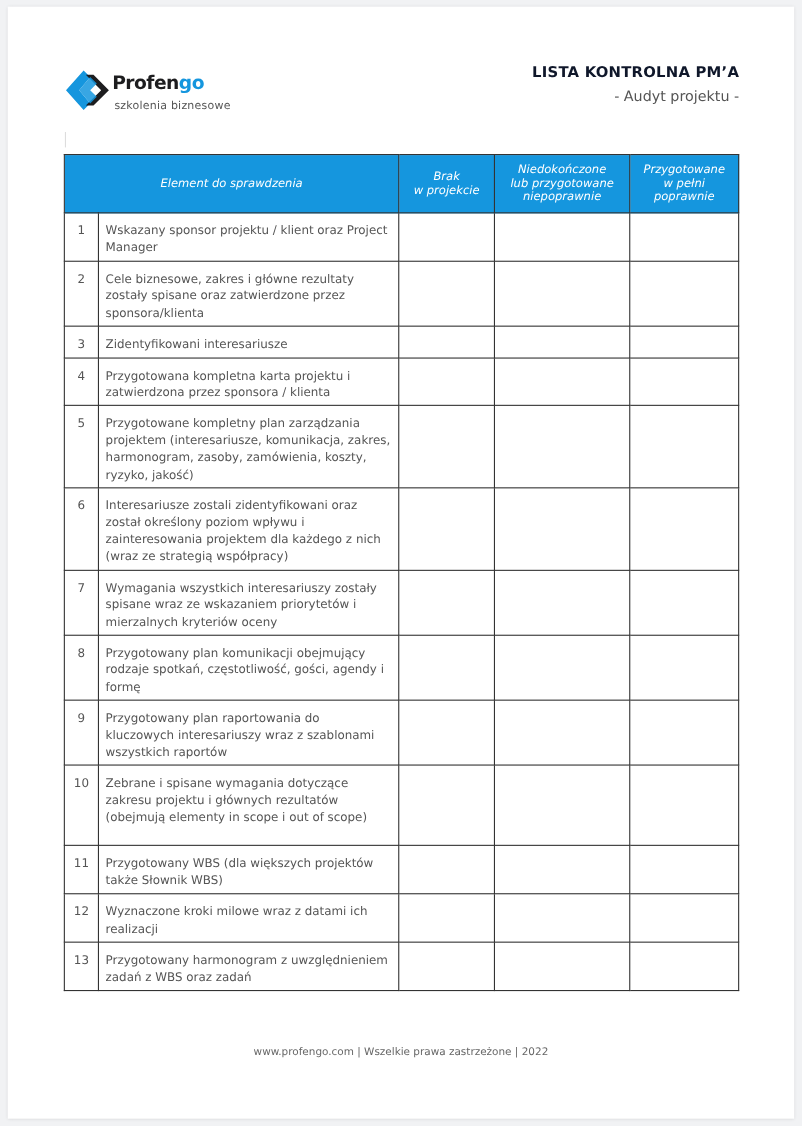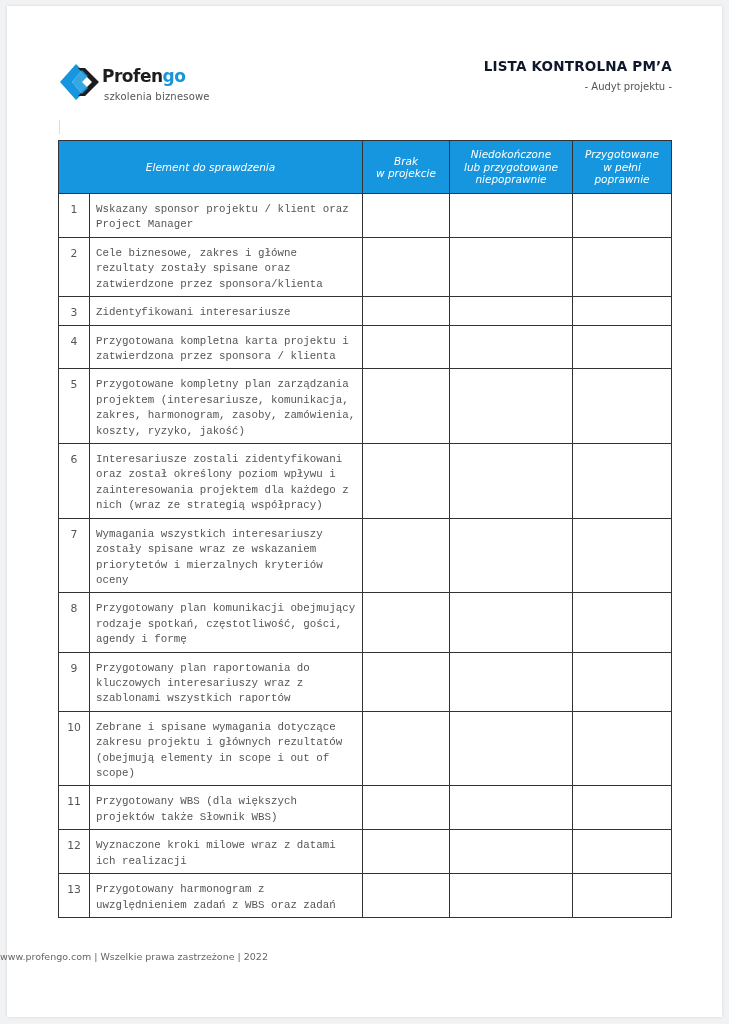--- a/index.html
+++ b/index.html
@@ -17,42 +17,42 @@
   }
   .logo-word .go { color: #1596de; }
   .logo-tag {
     position: absolute; left: 46px; top: 31px; font-size: 10px; color: #555; letter-spacing: 0.2px;
   }
   .doc-title {
     position: absolute; right: 57px; top: 58px; font-weight: bold; font-size: 13.5px;
     color: #0f172a; letter-spacing: 0.2px; text-align: right;
   }
   .doc-sub {
-    position: absolute; right: 57px; top: 81px; font-size: 10px; color: #555; text-align: right;
+    position: absolute; right: 57px; top: 81px; font-size: 13px; color: #555; text-align: right;
   }
   .marker { position: absolute; left: 59px; top: 120px; width: 1px; height: 14px; background: #ddd; }
 
   table.checklist {
     position: absolute; left: 58px; top: 140px; width: 613px;
     border-collapse: collapse; table-layout: fixed;
     font-family: "DejaVu Sans", sans-serif; font-size: 10.8px; color: #555;
   }
   table.checklist td, table.checklist th { border: 1.3px solid #333; }
   .hdr th {
     background: #1596de; color: #ffffff; font-weight: normal; font-style: italic;
     font-size: 10.5px; line-height: 12.5px; text-align: center; vertical-align: middle;
     height: 53px; padding: 0 4px;
   }
   .stage td {
     text-align: center; font-weight: bold; color: #1a1a1a; font-size: 11px; height: 28px;
     vertical-align: middle;
   }
   .row td { vertical-align: top; }
   .num { text-align: center; padding-top: 9px; font-size: 10.8px; }
-  .txt { padding: 8px 6px 4px 6px; line-height: 15.4px; font-family: Liberation Mono, monospace; }
+  .txt { padding: 8px 6px 4px 6px; line-height: 15.4px; }
   .chk { }
 </style>
 </head>
 <body>
 
 <div class="page"></div>
 
 <div class="logo">
   <svg width="42" height="42" viewBox="0 0 42 42">
     <polygon points="18,2 2,20 18,38 24,32 14,20 24,8" fill="#1596de"></polygon>
@@ -171,13 +171,13 @@
   <tr class="row" style="height:43px">
         <td class="num">13</td>
         <td class="txt">Przygotowany harmonogram z uwzględnieniem zadań z WBS oraz zadań</td>
         <td class="chk"></td>
         <td class="chk"></td>
         <td class="chk"></td>
       </tr>
 </tbody>
   </table>
 
-<div style="position:absolute; left:0; width:729px; top:951px; text-align:left; font-size:9.5px; color:#666;">www.profengo.com | Wszelkie prawa zastrzeżone | 2022</div>
+<div style="position:absolute; left:0; width:729px; top:951px; text-align:center; font-size:9.5px; color:#666;">www.profengo.com | Wszelkie prawa zastrzeżone | 2022</div>
 
 </body></html>

